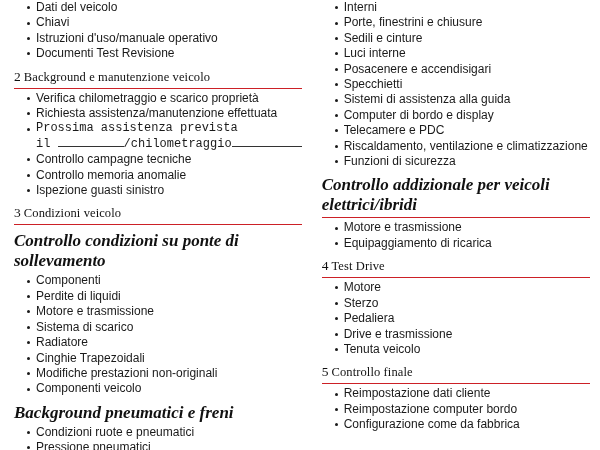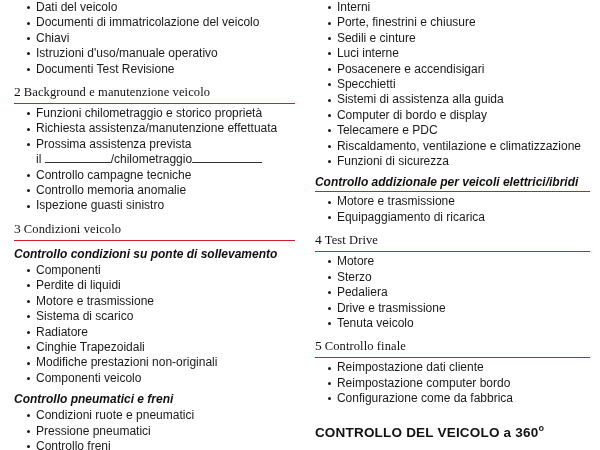--- a/index.html
+++ b/index.html
@@ -43,24 +43,24 @@
     font-size: 12.5px;
     color: #111;
     margin: 7px 0 3px 0;
     letter-spacing: 0.1px;
   }
   .sec-head .num {
     font-size: 13.5px;
     margin-right: 3px;
   }
   .sub-head {
-    font-family: Liberation Sans, sans-serif;
+    font-family: Liberation Serif, serif;
     font-weight: bold;
     font-style: italic;
-    font-size: 12px;
+    font-size: 17px;
     margin: 6px 0 2px 0;
     color: #111;
   }
   .rule {
     border: none;
     border-top: 1.3px solid #cc2026;
     margin: 2px 0 2px 0;
     height: 0;
   }
   ul.items {
@@ -82,20 +82,21 @@
     left: 0;
     top: 6.2px;
     width: 3px;
     height: 3px;
     background: #1a1a1a;
     border-radius: 50%;
   }
   li.multi {
     white-space: normal;
     line-height: 14.6px;
+    font-family: Liberation Mono, monospace;
   }
   .fill-line {
     display: inline-block;
     border-bottom: 1px solid #333;
     height: 9px;
     vertical-align: baseline;
   }
   .w1 { width: 66px; }
   .w2 { width: 70px; }
   .closing {
@@ -113,33 +114,32 @@
 </head>
 <body>
 
 <div class="page">
   <div class="columns">
 
     <div class="col col-left">
 
       <ul class="items">
         <li>Dati del veicolo</li>
-        <li>Documenti di immatricolazione del veicolo</li>
         <li>Chiavi</li>
         <li>Istruzioni d'uso/manuale operativo</li>
         <li>Documenti Test Revisione</li>
       </ul>
 
       <div class="sec-head">
         <span class="num">2</span><span>Background e manutenzione veicolo</span>
       </div>
       <hr class="rule">
 
       <ul class="items">
-        <li>Funzioni chilometraggio e storico proprietà</li>
+        <li>Verifica chilometraggio e scarico proprietà</li>
         <li>Richiesta assistenza/manutenzione effettuata</li>
         <li class="multi">
           <span>Prossima assistenza prevista</span><br>
           <span>il</span>
           <span class="fill-line w1"></span><span>/chilometraggio</span><span class="fill-line w2"></span>
         </li>
         <li>Controllo campagne tecniche</li>
         <li>Controllo memoria anomalie</li>
         <li>Ispezione guasti sinistro</li>
       </ul>
@@ -154,21 +154,21 @@
         <li>Componenti</li>
         <li>Perdite di liquidi</li>
         <li>Motore e trasmissione</li>
         <li>Sistema di scarico</li>
         <li>Radiatore</li>
         <li>Cinghie Trapezoidali</li>
         <li>Modifiche prestazioni non-originali</li>
         <li>Componenti veicolo</li>
       </ul>
 
-      <div class="sub-head">Controllo pneumatici e freni</div>
+      <div class="sub-head">Background pneumatici e freni</div>
       <ul class="items">
         <li>Condizioni ruote e pneumatici</li>
         <li>Pressione pneumatici</li>
         <li>Controllo freni</li>
       </ul>
 
     </div>
 
     <div class="col col-right">
 

